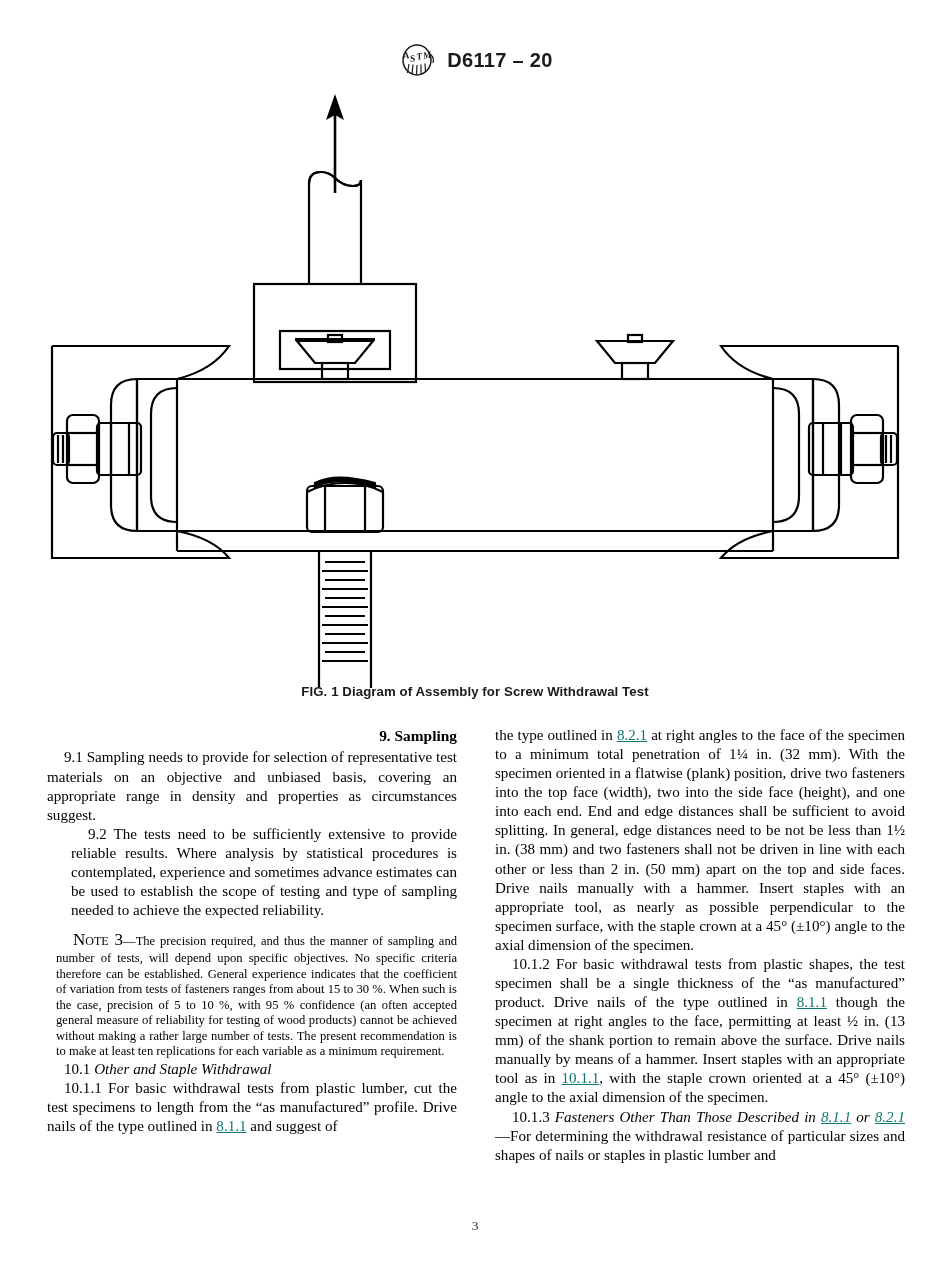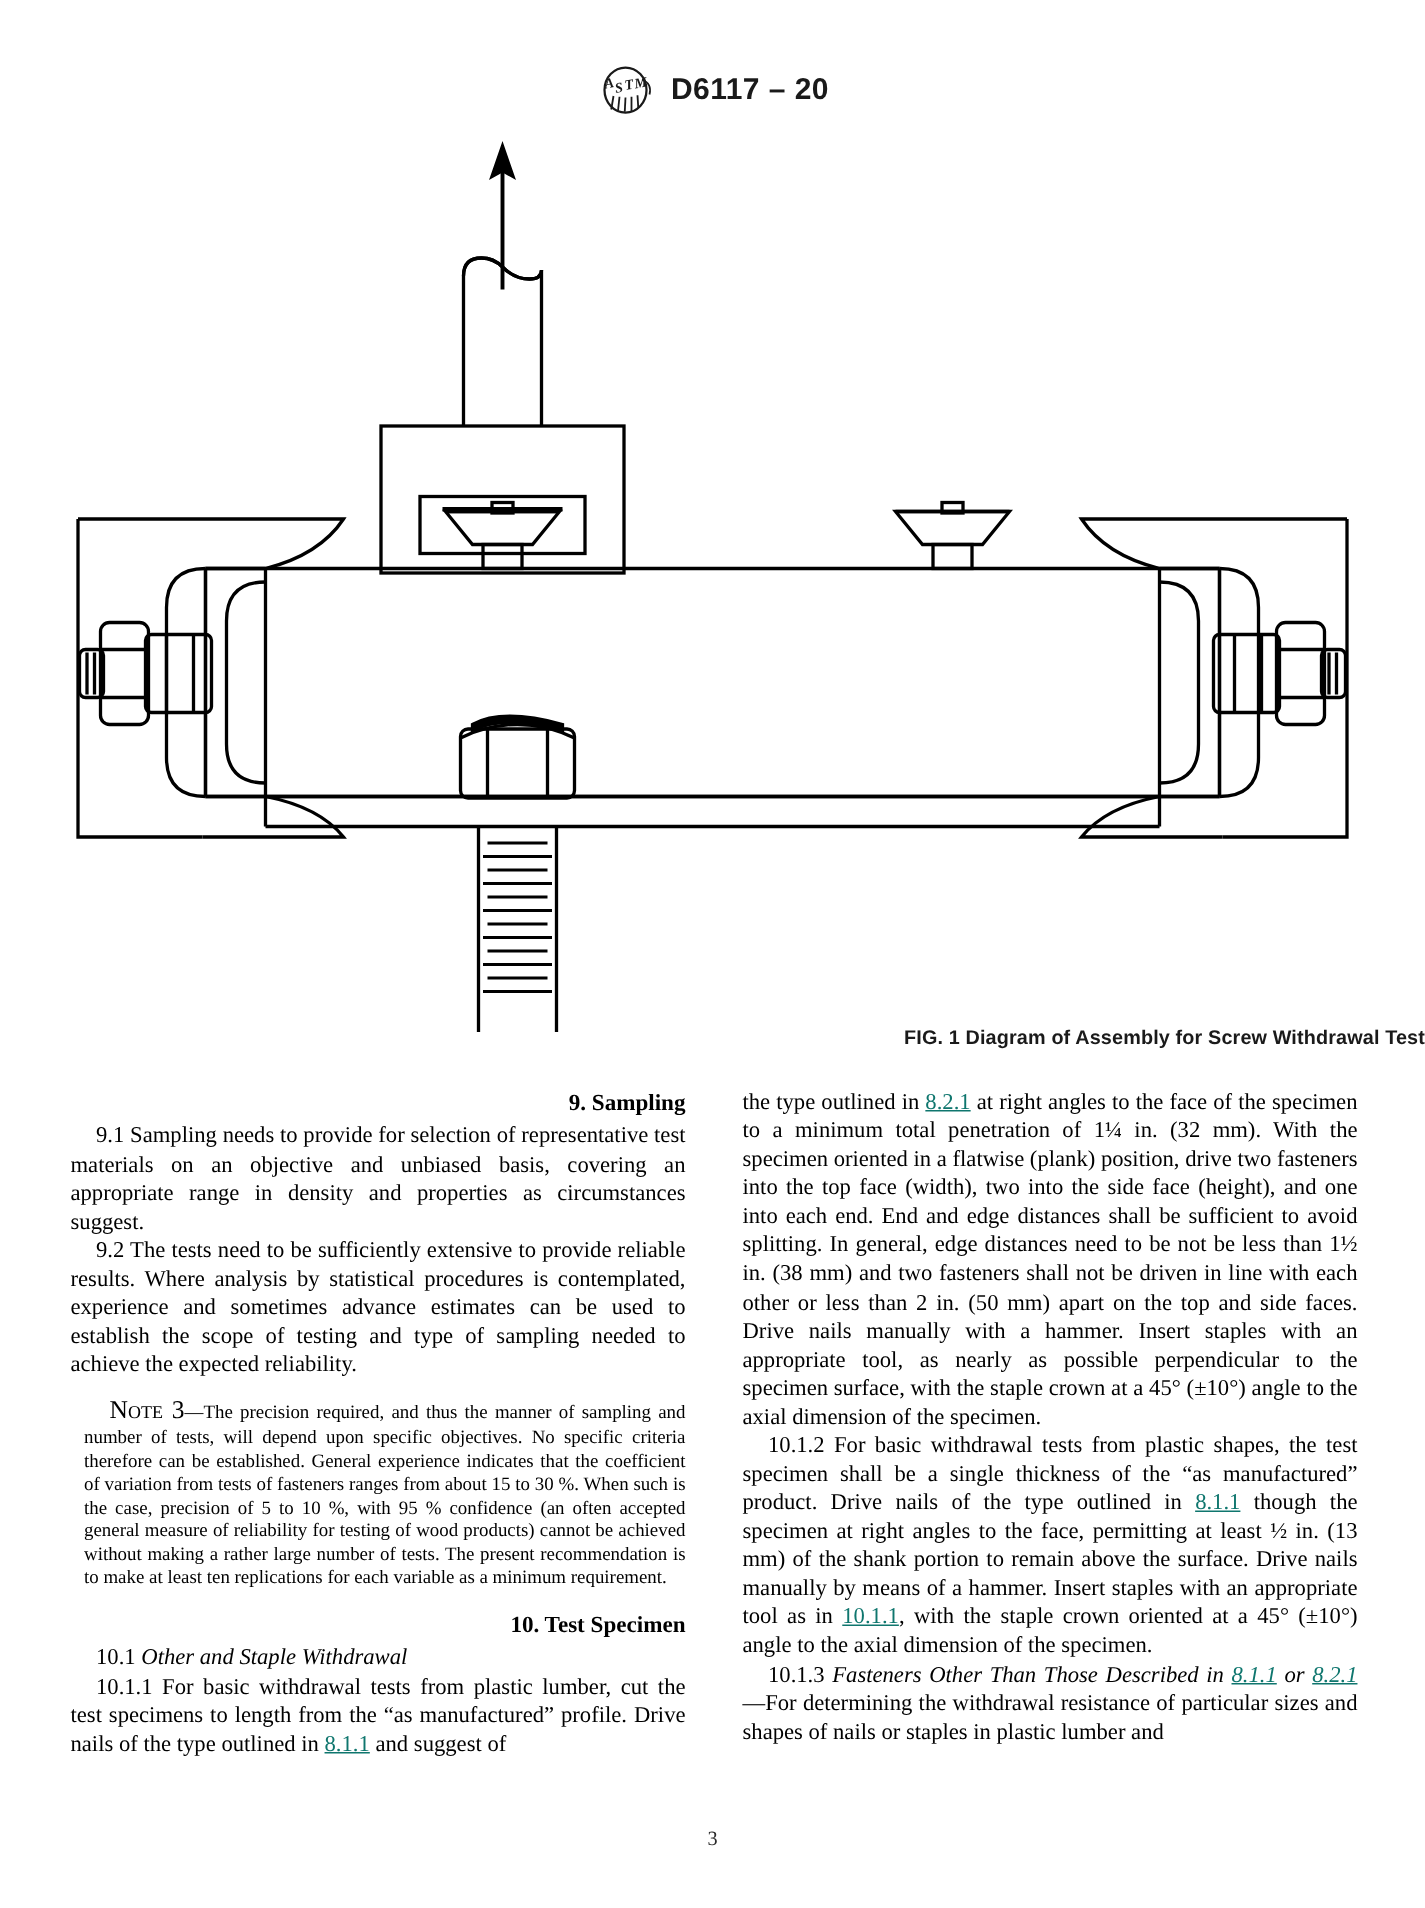--- a/index.html
+++ b/index.html
@@ -48,21 +48,21 @@
     width: 950px;
     height: 600px;
   }
   .figure-svg { display: block; margin: 0 auto; }
 
   .figure-caption {
     position: absolute;
     top: 684px;
     left: 0;
     width: 950px;
-    text-align: right;
+    text-align: center;
     font-family: "Liberation Sans", sans-serif;
     font-weight: bold;
     font-size: 13.2px;
     color: #1a1a1a;
     letter-spacing: 0.1px;
   }
 
   
   .body-columns {
     position: absolute;
@@ -90,21 +90,21 @@
     text-align: right;
   }
   h2.section-head.spaced { margin-top: 14px; }
 
   p.para {
     margin: 0;
     text-indent: 17px;
     text-align: justify;
   }
   p.para + p.para { margin-top: 0px; }
-  p.para.gap { margin-top: 8px; }
+  p.para.gap { margin-top: 8px; margin-left: 24px; }
 
   p.note {
     margin: 10px 0 0 0;
     font-size: 12.6px;
     line-height: 1.235;
     text-align: justify;
     text-indent: 17px;
     padding-left: 9px;
   }
   .note-label {
@@ -292,21 +292,20 @@
   <div class="col">
 
     <h2 class="section-head">9.  Sampling</h2>
 
     <p class="para">9.1 Sampling needs to provide for selection of representative test materials on an objective and unbiased basis, covering an appropriate range in density and properties as circumstances suggest.</p>
 
     <p class="para gap">9.2 The tests need to be sufficiently extensive to provide reliable results. Where analysis by statistical procedures is contemplated, experience and sometimes advance estimates can be used to establish the scope of testing and type of sampling needed to achieve the expected reliability.</p>
 
     <p class="note"><span class="note-label">Note 3</span><span>—The precision required, and thus the manner of sampling and number of tests, will depend upon specific objectives. No specific criteria therefore can be established. General experience indicates that the coefficient of variation from tests of fasteners ranges from about 15 to 30 %. When such is the case, precision of 5 to 10 %, with 95 % confidence (an often accepted general measure of reliability for testing of wood products) cannot be achieved without making a rather large number of tests. The present recommendation is to make at least ten replications for each variable as a minimum requirement.</span></p>
 
-    <h2 class="section-head spaced">10.  Test Specimen</h2>
 
     <p class="para"><span>10.1 </span><em class="ital">Other and Staple Withdrawal</em></p>
 
     <p class="para"><span>10.1.1 For basic withdrawal tests from plastic lumber, cut the test specimens to length from the “as manufactured” profile. Drive nails of the type outlined in </span><a class="xref" href="#">8.1.1</a><span> and suggest of</span></p>
 
   </div>
 
   <div class="col">
 
     <p class="para" style="text-indent:0"><span>the type outlined in </span><a class="xref" href="#">8.2.1</a><span> at right angles to the face of the specimen to a minimum total penetration of 1¼ in. (32 mm). With the specimen oriented in a flatwise (plank) position, drive two fasteners into the top face (width), two into the side face (height), and one into each end. End and edge distances shall be sufficient to avoid splitting. In general, edge distances need to be not be less than 1½ in. (38 mm) and two fasteners shall not be driven in line with each other or less than 2 in. (50 mm) apart on the top and side faces. Drive nails manually with a hammer. Insert staples with an appropriate tool, as nearly as possible perpendicular to the specimen surface, with the staple crown at a 45° (±10°) angle to the axial dimension of the specimen.</span></p>

